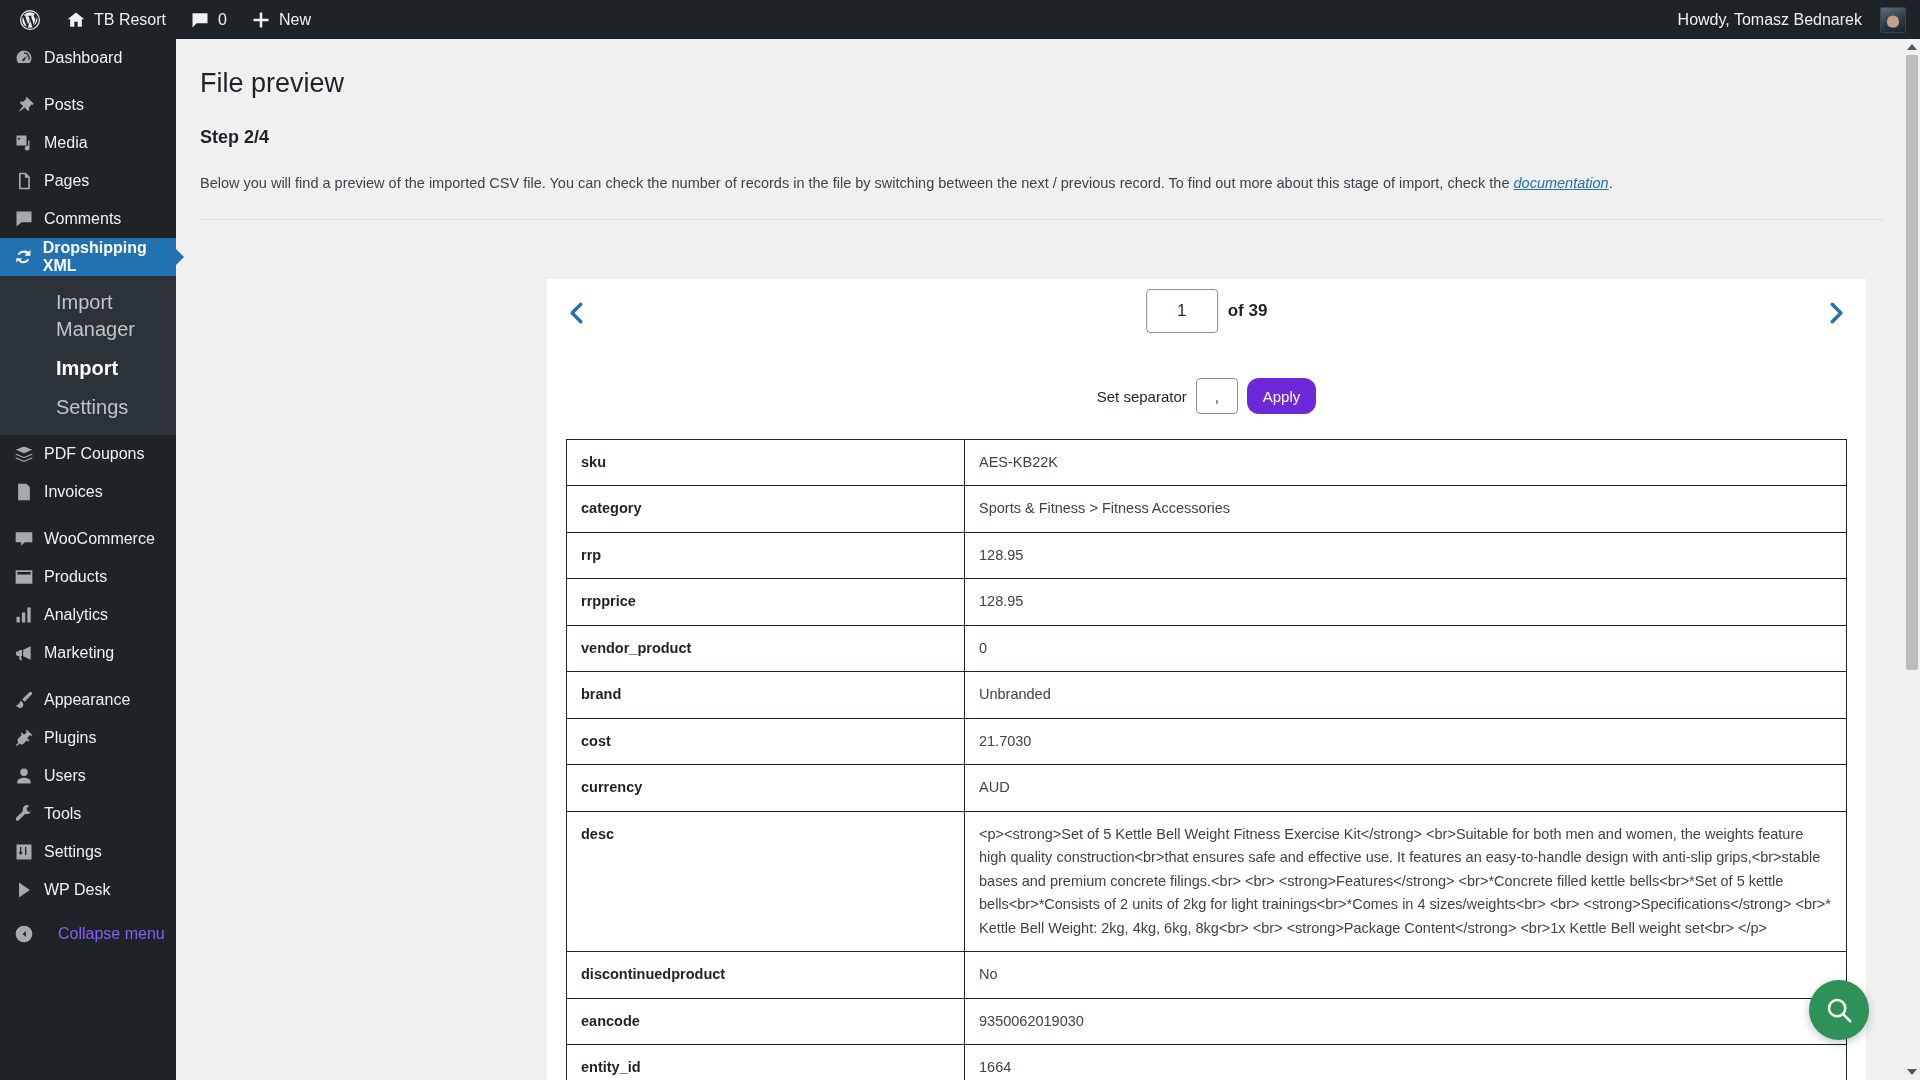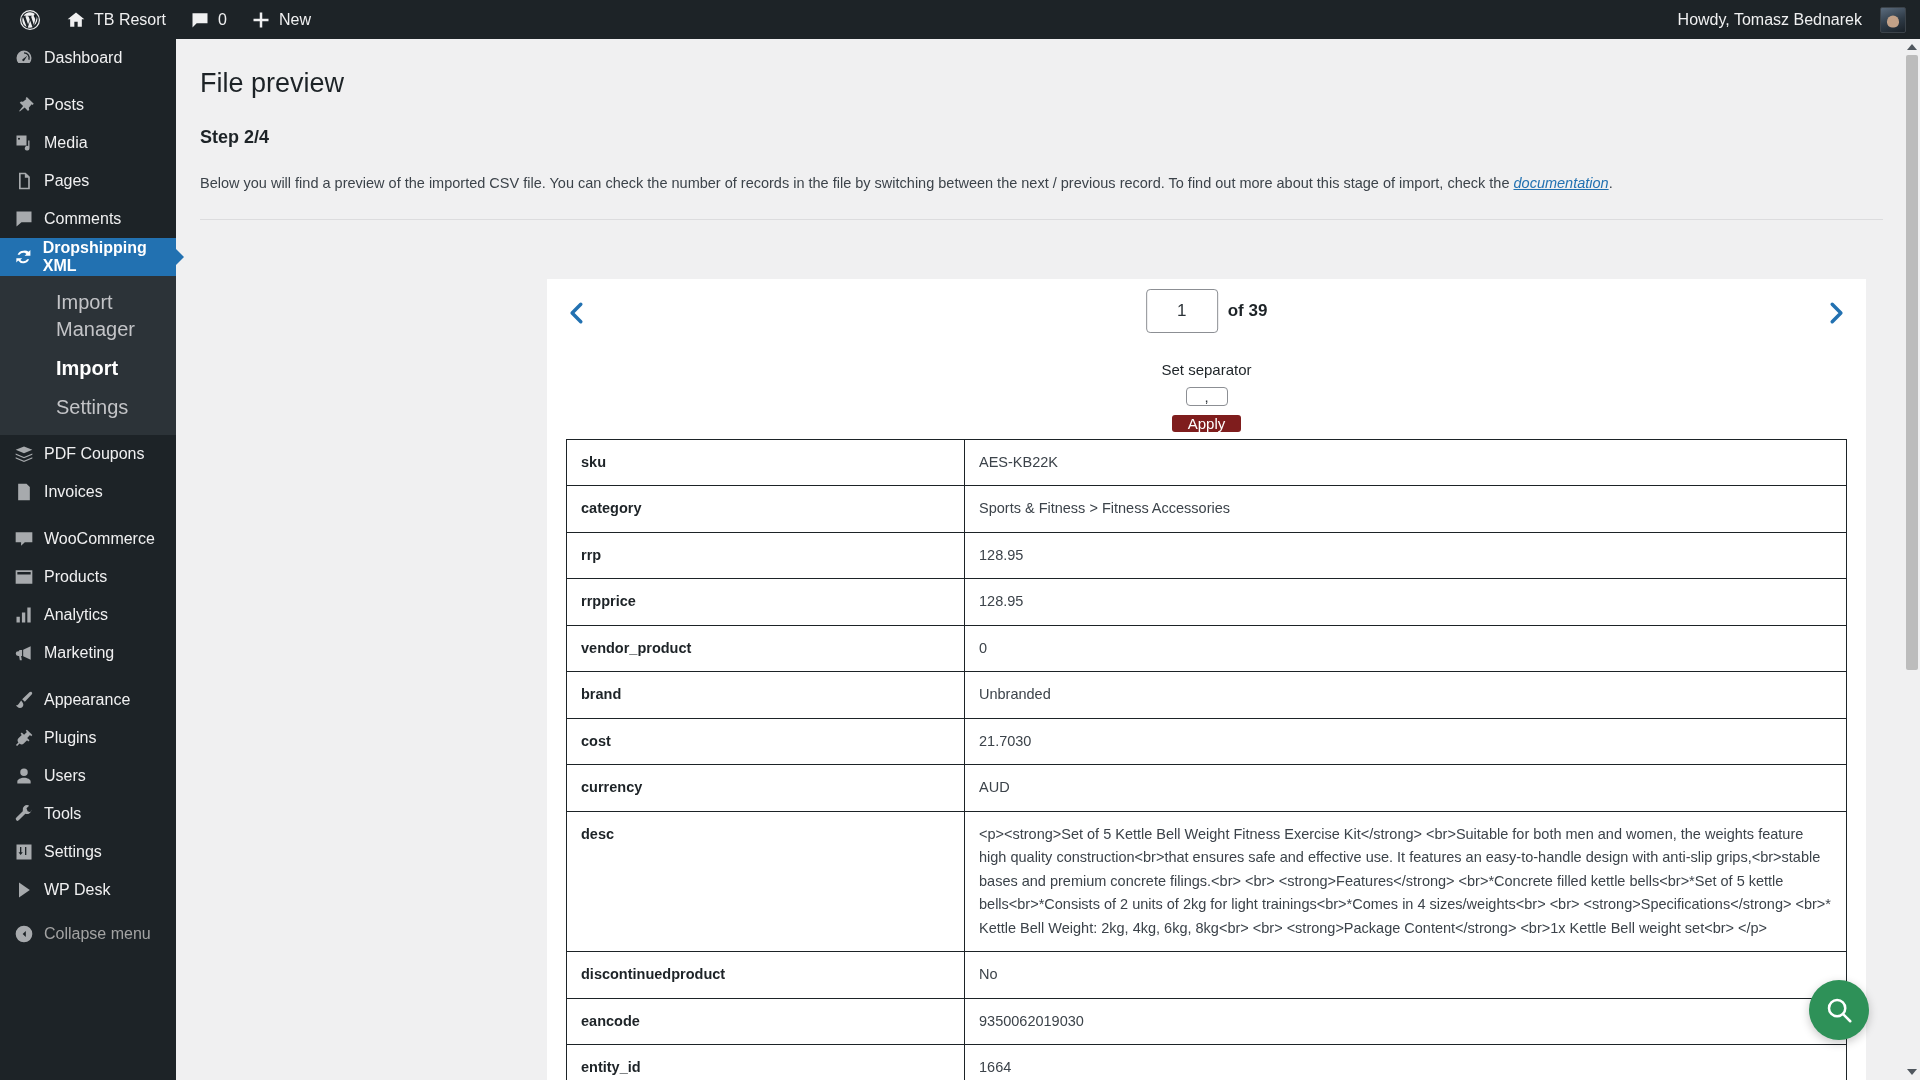--- a/index.html
+++ b/index.html
@@ -66,22 +66,22 @@
     border-color: transparent transparent transparent #2271b1;
   }
   .menu-sep { height: 9px; }
   .submenu { background: #2c3338; padding: 7px 0 8px 0; }
   .submenu-item {
     display: block; padding: 6px 0 6px 56px;
     font-size: 20px; color: #c3c4c7; cursor: pointer; line-height: 1.35;
   }
   .submenu-item.current { color: #fff; font-weight: bold; }
   .collapse {
-    display: flex; align-items: center; gap: 10px;
-    height: 38px; padding-left: 14px; color: #a3a3a3;
+    display: flex; align-items: center; gap: 24px;
+    height: 38px; padding-left: 14px; color: #8b5cf6;
     cursor: pointer; font-size: 16px; margin-top: 6px;
   }
 
   
   #main {
     position: absolute; top: 39px; left: 176px;
     width: 1733px; height: 1041px;
     background: #f0f0f1;
     overflow: hidden;
   }
@@ -126,33 +126,33 @@
   .pager input {
     width: 72px; height: 44px; text-align: center;
     font-size: 17px; color: #2c3338;
     border: 1px solid #8c8f94; border-radius: 4px;
     background: #fff; font-family: "Liberation Sans", sans-serif;
   }
   .pager .of { font-size: 17px; font-weight: bold; color: #1d2327; }
 
   .sep-row {
     display: flex; align-items: center; justify-content: center;
-    gap: 9px; height: 62px; flex-direction: column;
+    gap: 9px; height: 62px;
   }
   .sep-row label { font-size: 15px; color: #1d2327; }
   .sep-row input {
     width: 42px; height: 36px; text-align: center;
     font-size: 15px; color: #2c3338;
     border: 1px solid #8c8f94; border-radius: 4px;
     background: #fff; font-family: "Liberation Sans", sans-serif;
   }
   .apply-btn {
-    height: 20px; padding: 0 16px;
-    background: #7f1d1d; color: #fff;
-    border: none; border-radius: 3px;
+    height: 36px; padding: 0 16px;
+    background: #6d28d9; color: #fff;
+    border: none; border-radius: 12px;
     font-size: 15px; cursor: pointer;
     font-family: "Liberation Sans", sans-serif;
   }
 
   
   .table-holder { padding: 12px 19px 0 19px; }
   table.preview {
     width: 100%; border-collapse: collapse;
     table-layout: fixed;
   }

